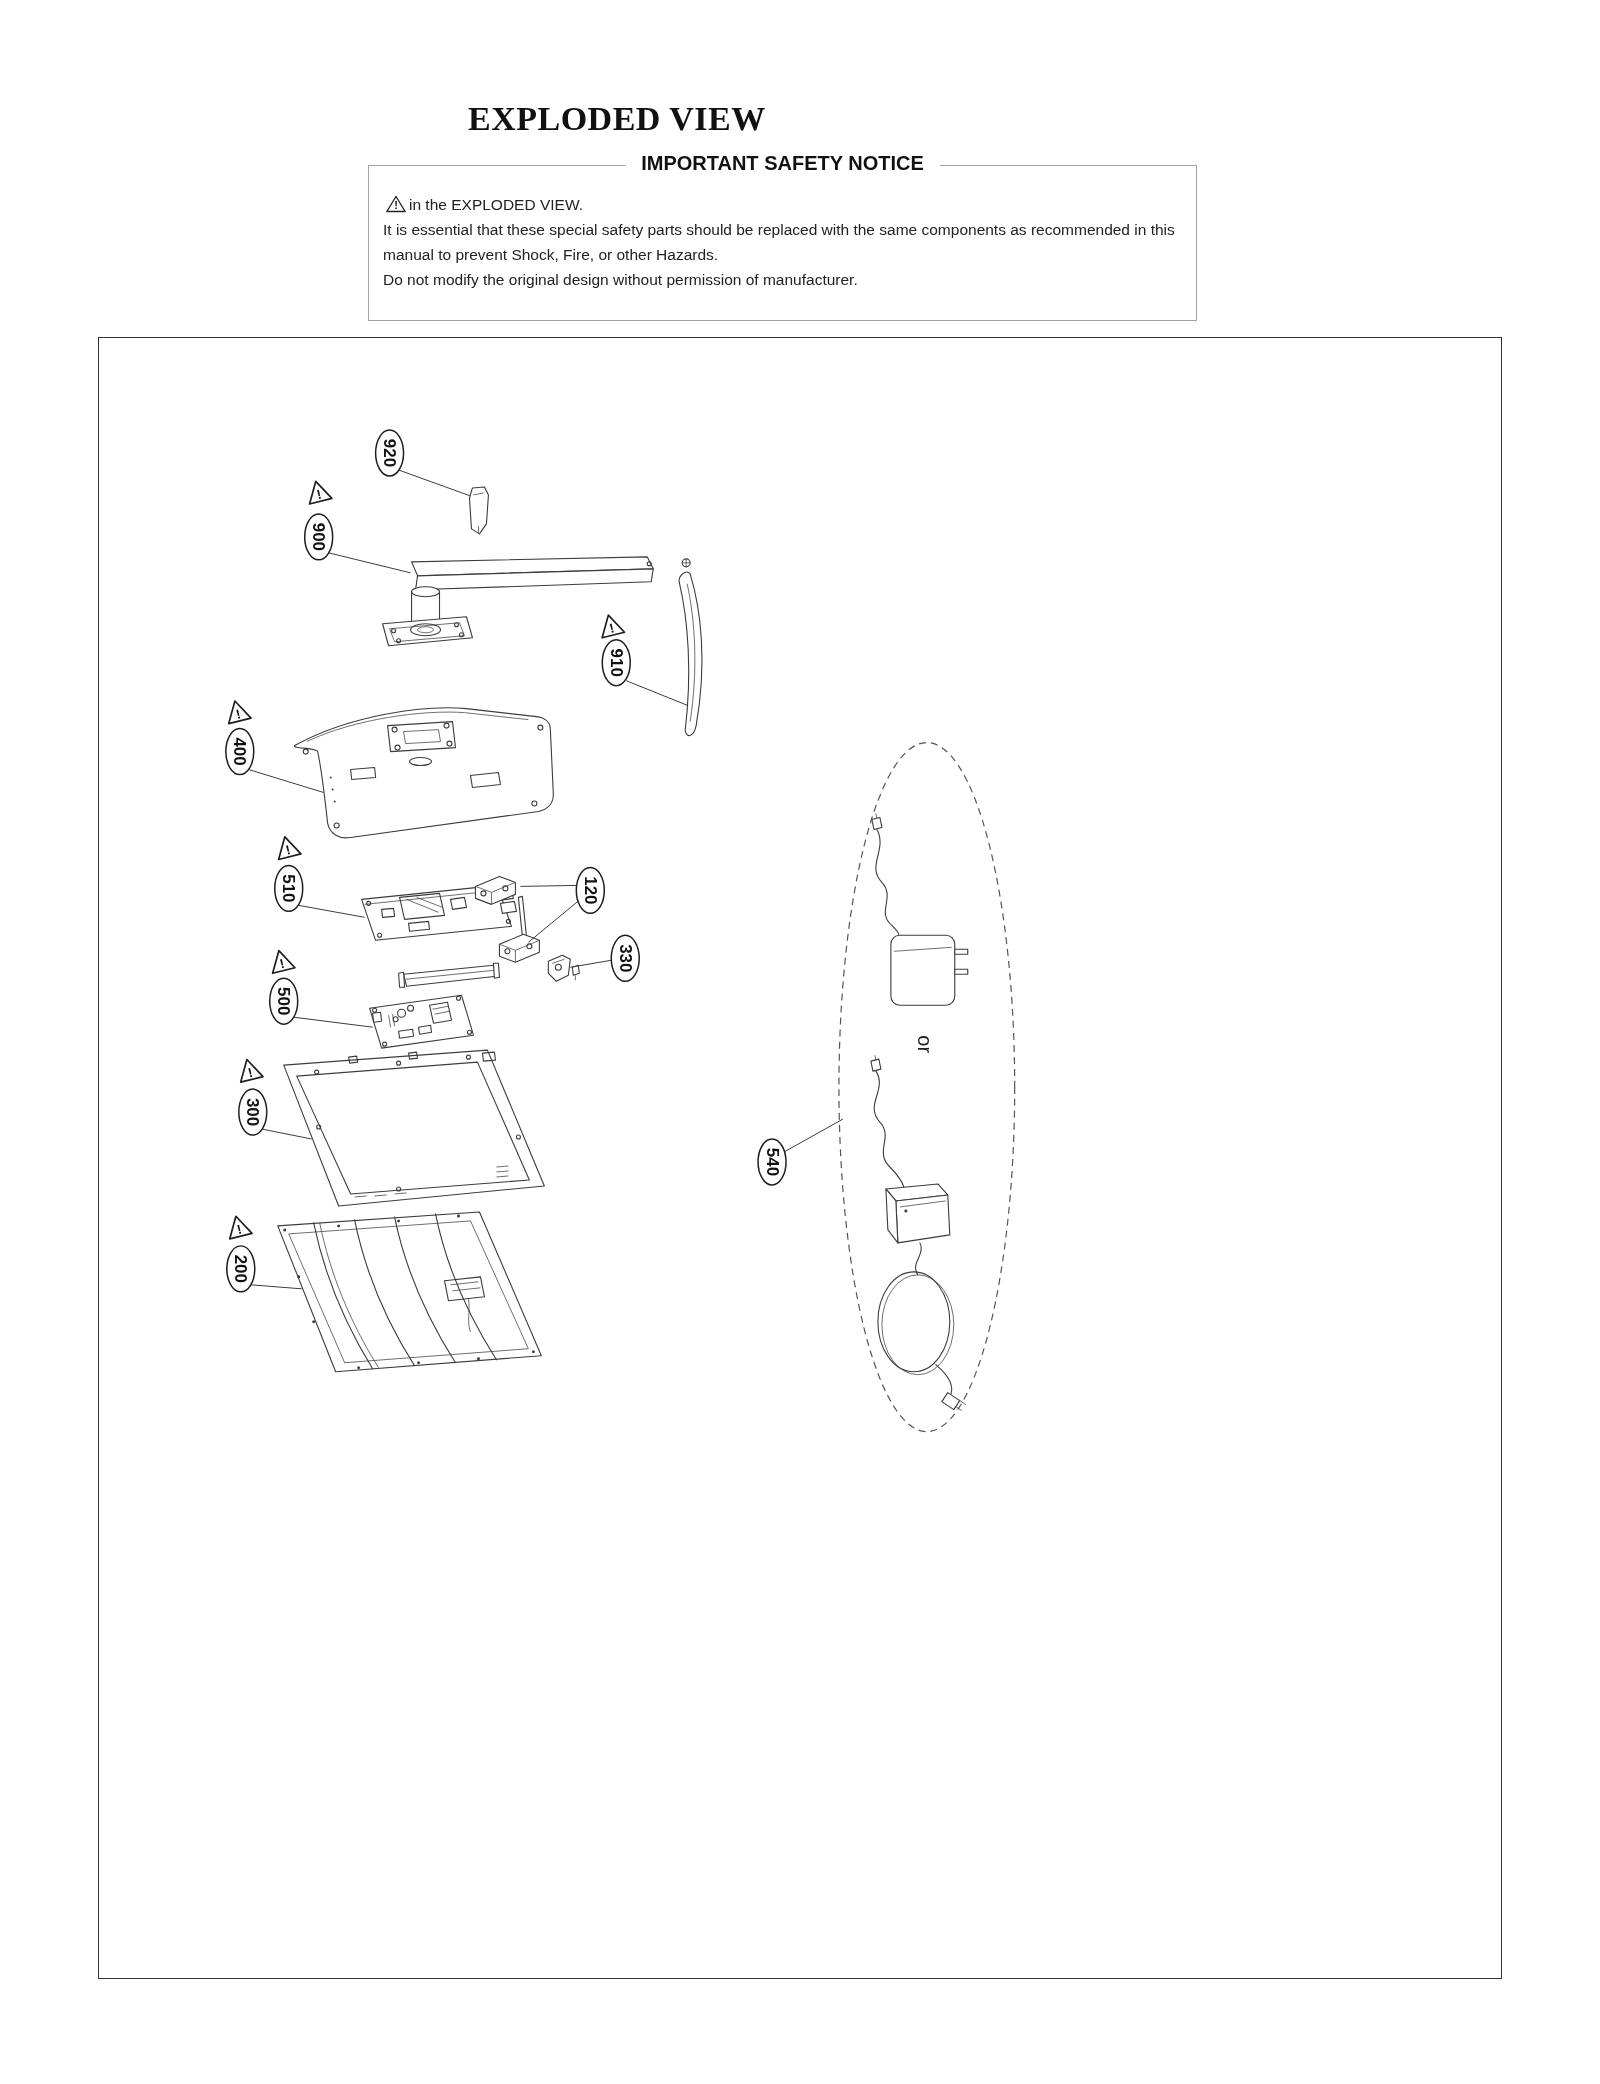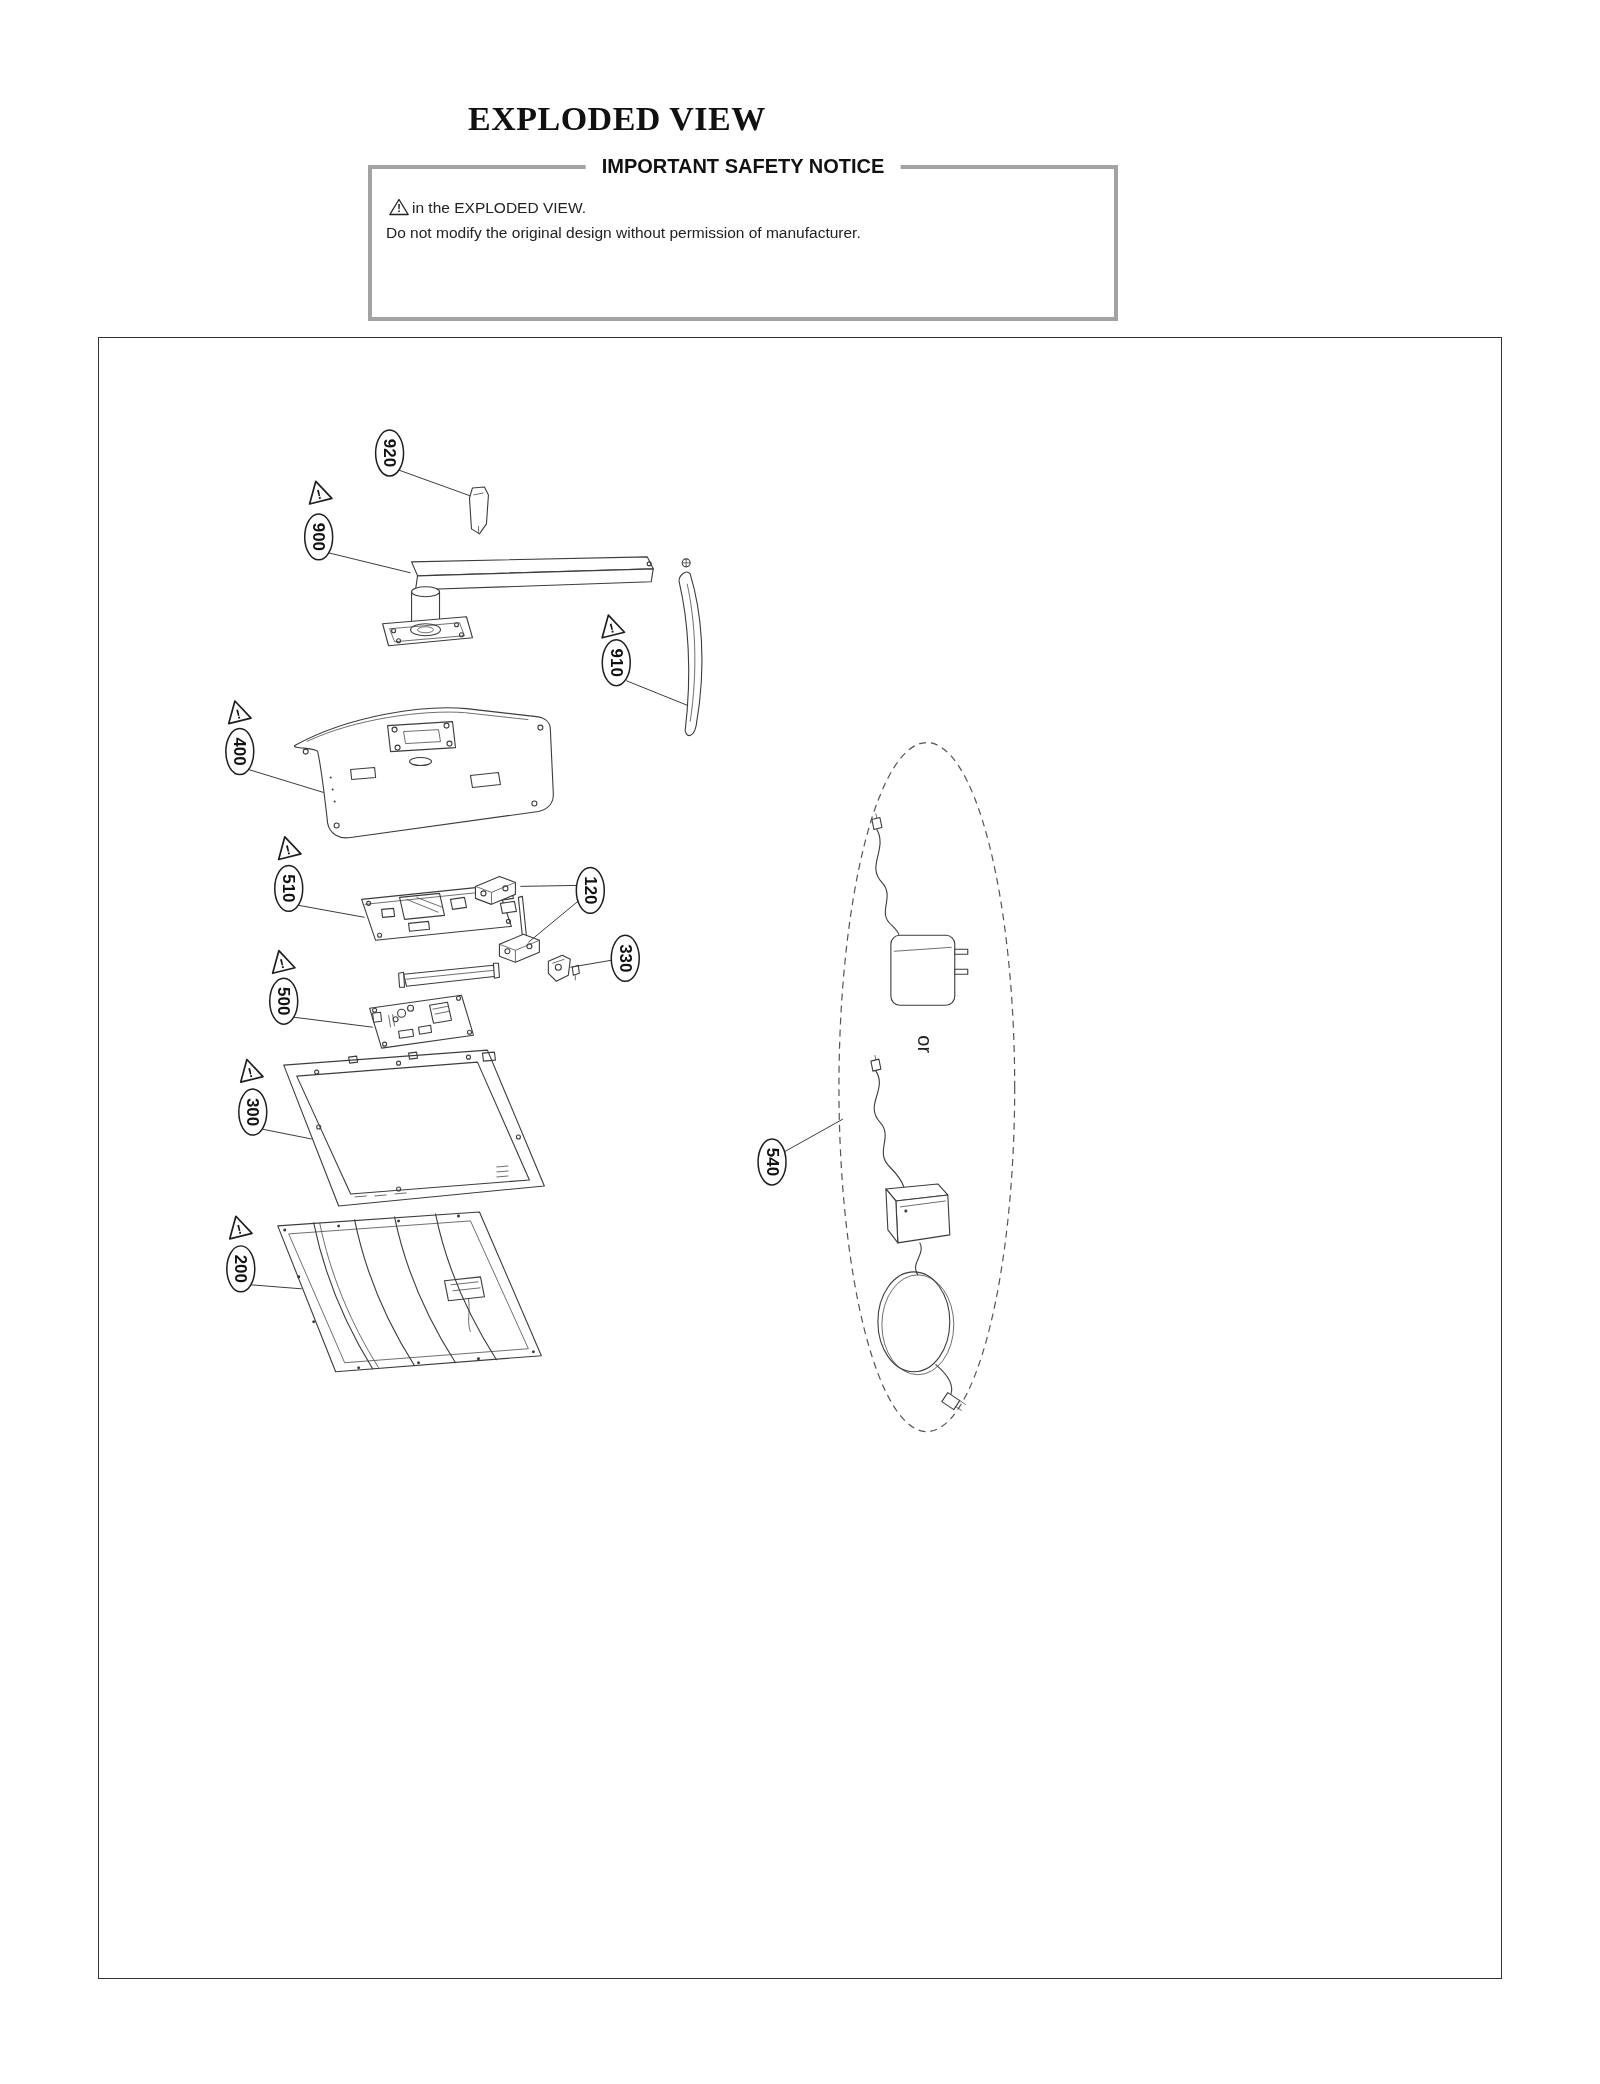--- a/index.html
+++ b/index.html
@@ -1,21 +1,21 @@
 <!DOCTYPE html>
 <html><head>
 <meta charset="utf-8">
 <style>
   html,body{margin:0;padding:0;background:#ffffff;}
   body{width:1600px;height:2084px;position:relative;font-family:"Liberation Sans",sans-serif;color:#1c1c1c;}
   .page{position:absolute;inset:0;background:#fff;}
 
   .page-title{position:absolute;left:468px;top:100px;font-size:34px;font-weight:bold;letter-spacing:0.5px;color:#111;font-family:Liberation Serif, serif;}
 
-  .notice-box{position:absolute;left:368px;top:165px;width:750px;height:156px;border:4px solid #a3a3a3;box-sizing:border-box;padding:26px 14px 0 14px;}
+  .notice-box{position:absolute;left:368px;top:165px;width:829px;height:156px;border:1px solid #a3a3a3;box-sizing:border-box;padding:26px 14px 0 14px;}
   .notice-title{position:absolute;top:-14px;left:50%;transform:translateX(-50%);background:#fff;padding:0 16px;font-size:20px;font-weight:bold;white-space:nowrap;color:#111;}
   .notice-box p{margin:0;font-size:15.5px;line-height:25px;color:#222;}
   .inline-tri{display:inline-block;vertical-align:-3px;margin:0 3px;}
 
   .diagram-box{position:absolute;left:98px;top:337px;width:1404px;height:1642px;border:1.5px solid #333;box-sizing:border-box;}
   .diagram-box svg{display:block;width:100%;height:100%;}
 
   .s{stroke:#3c3c3c;fill:none;stroke-width:1.1;stroke-linejoin:round;stroke-linecap:round;}
   .sf{stroke:#3c3c3c;fill:#ffffff;stroke-width:1.1;stroke-linejoin:round;}
   .thin{stroke:#4a4a4a;fill:none;stroke-width:0.8;}
@@ -34,20 +34,21 @@
 <div class="page">
 
   <div class="page-title">EXPLODED VIEW</div>
 
   <div class="notice-box">
     <div class="notice-title">IMPORTANT SAFETY NOTICE</div>
     <p><svg class="inline-tri" width="20" height="18" viewBox="0 0 24 21">
           <path d="M12,1.5 L23,19.5 L1,19.5 Z" fill="none" stroke="#222" stroke-width="1.6" stroke-linejoin="round"></path>
           <text x="12" y="17" text-anchor="middle" class="tri-bang">!</text>
         </svg><span>in the  EXPLODED VIEW.</span></p>
+    <p>It is essential that these special safety parts should be replaced with the same components as recommended in this manual to prevent Shock, Fire, or other Hazards.</p>
     <p>Do not modify the original design without permission of manufacturer.</p>
   </div>
 
   <div class="diagram-box">
     <svg viewBox="0 0 1404 1642">
 
       <g>
         <path class="sf" d="M374,150 L386,149 L390,157 L388,186 L381,196 L373,191 L371,160 Z"></path>
         <path class="thin" d="M375,157 L385,155"></path>
         <path class="thin" d="M380,188 L380,195"></path>

